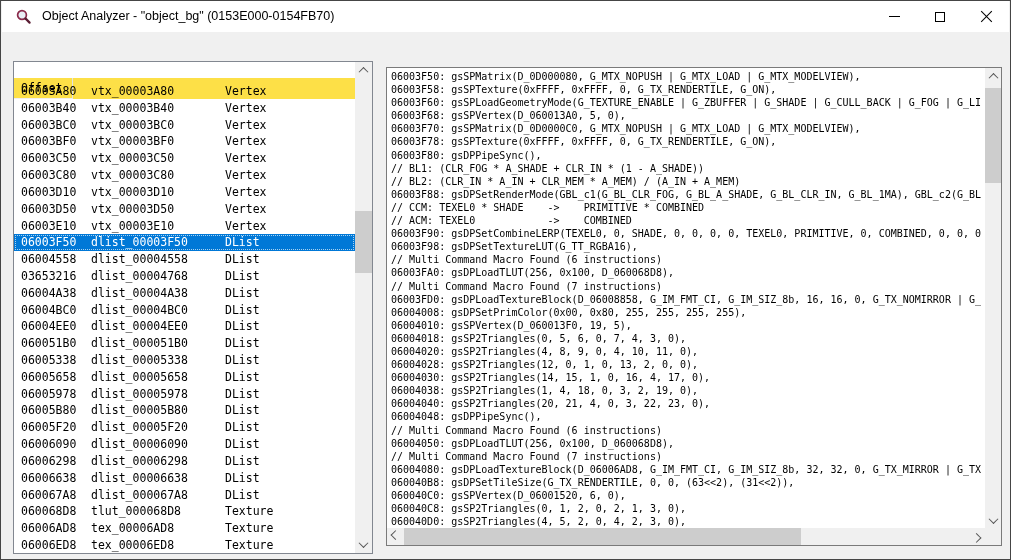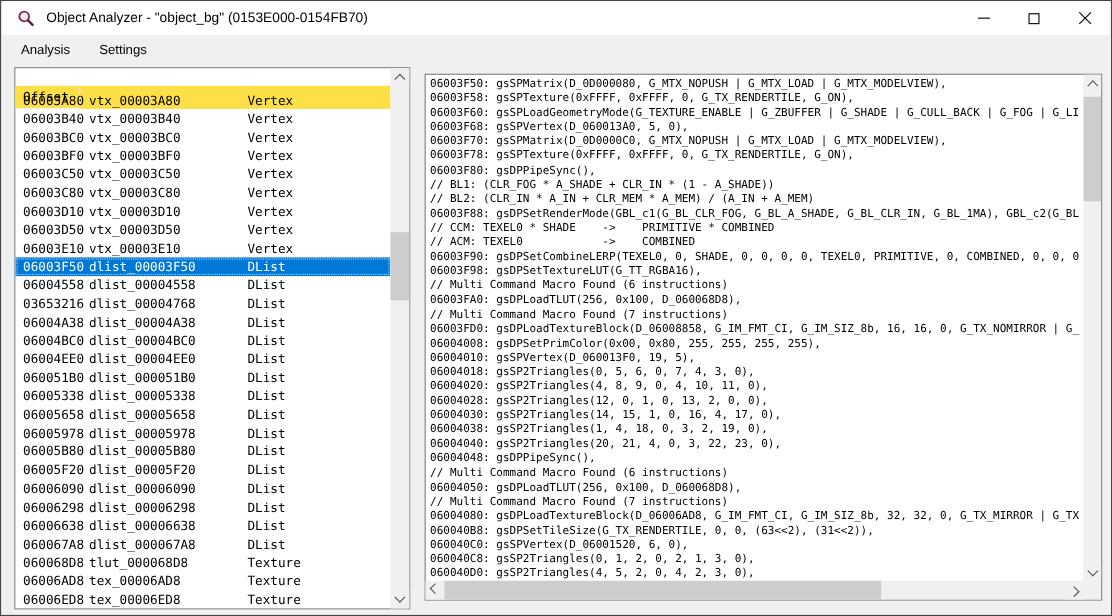--- a/index.html
+++ b/index.html
@@ -43,21 +43,21 @@
     position:absolute; top:0; height:21px; line-height:21px;
     border-right:1px solid #e2e2e2; border-bottom:1px solid #f0f0f0; white-space:nowrap; overflow:hidden;
   }
   .hc-offset { left:0;    width:59px;  padding-left:7px; }
   .hc-name   { left:59px; width:155px; padding-left:8px; }
   .hc-type   { left:214px;width:116px; padding-left:6px; }
   .lv-rows { position:absolute; left:0; top:21px; right:17px; bottom:0; overflow:hidden;text-decoration:underline; }
   .lv-row { position:relative; height:16.82px; line-height:16.82px; white-space:nowrap; }
   .lv-row .cell { position:absolute; top:0; height:16.82px; }
   .cell-offset { left:7px; }
-  .cell-name   { left:67px; }
+  .cell-name   { left:77px; }
   .cell-type   { left:211px; }
   .lv-row.selected {
     background:#0078d7; color:#fff;
     outline:1px dotted #a8d2f0; outline-offset:-2px;padding-left:40px;
   }
   
   .sb-track-v { position:absolute; background:#f0f0f0; width:17px; }
   .sb-track-h { position:absolute; background:#f0f0f0; height:17px; }
   .sb-btn { position:absolute; width:17px; height:17px; display:flex; align-items:center; justify-content:center; background:#f0f0f0; }
   .chev { width:7px; height:7px; border-left:1.4px solid #555; border-top:1.4px solid #555; }
@@ -103,24 +103,20 @@
         </div>
       <div class="win-btn">
           <span class="glyph-max"></span>
         </div>
       <div class="win-btn">
           <span class="glyph-close"></span>
         </div>
     </div>
   </div>
 
-  <div class="menubar">
-    <span class="menu-item">Analysis</span>
-    <span class="menu-item">Settings</span>
-  </div>
 
   <div class="listview">
     <div class="lv-header">
       <div class="hcell hc-offset">Offset</div>
     </div>
     <div class="lv-rows">
         <div class="lv-row">
           <span class="cell cell-offset">06003A80</span>
           <span class="cell cell-name">vtx_00003A80</span>
           <span class="cell cell-type">Vertex</span>

